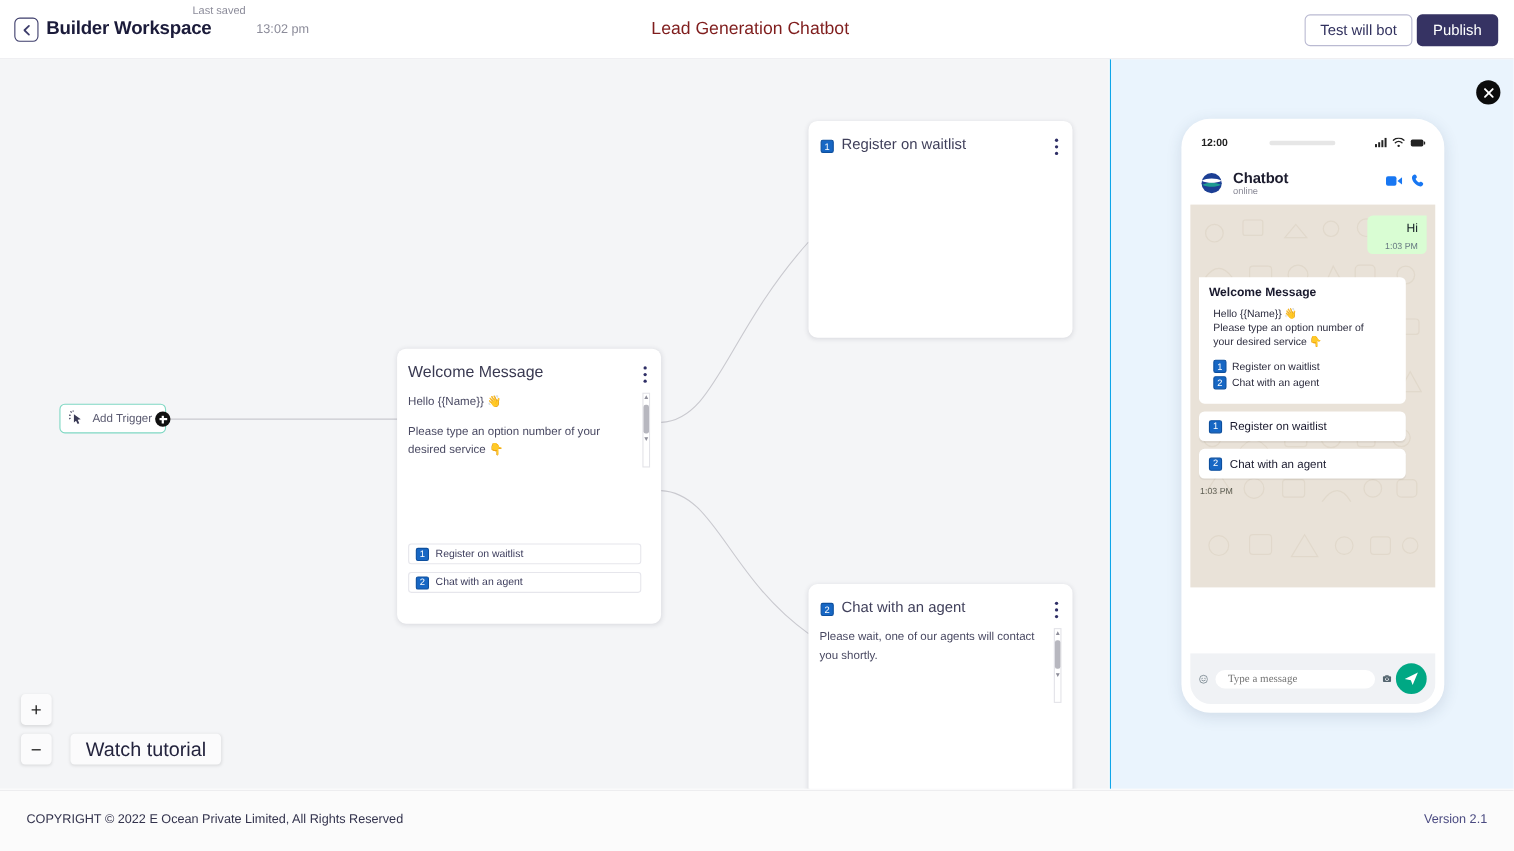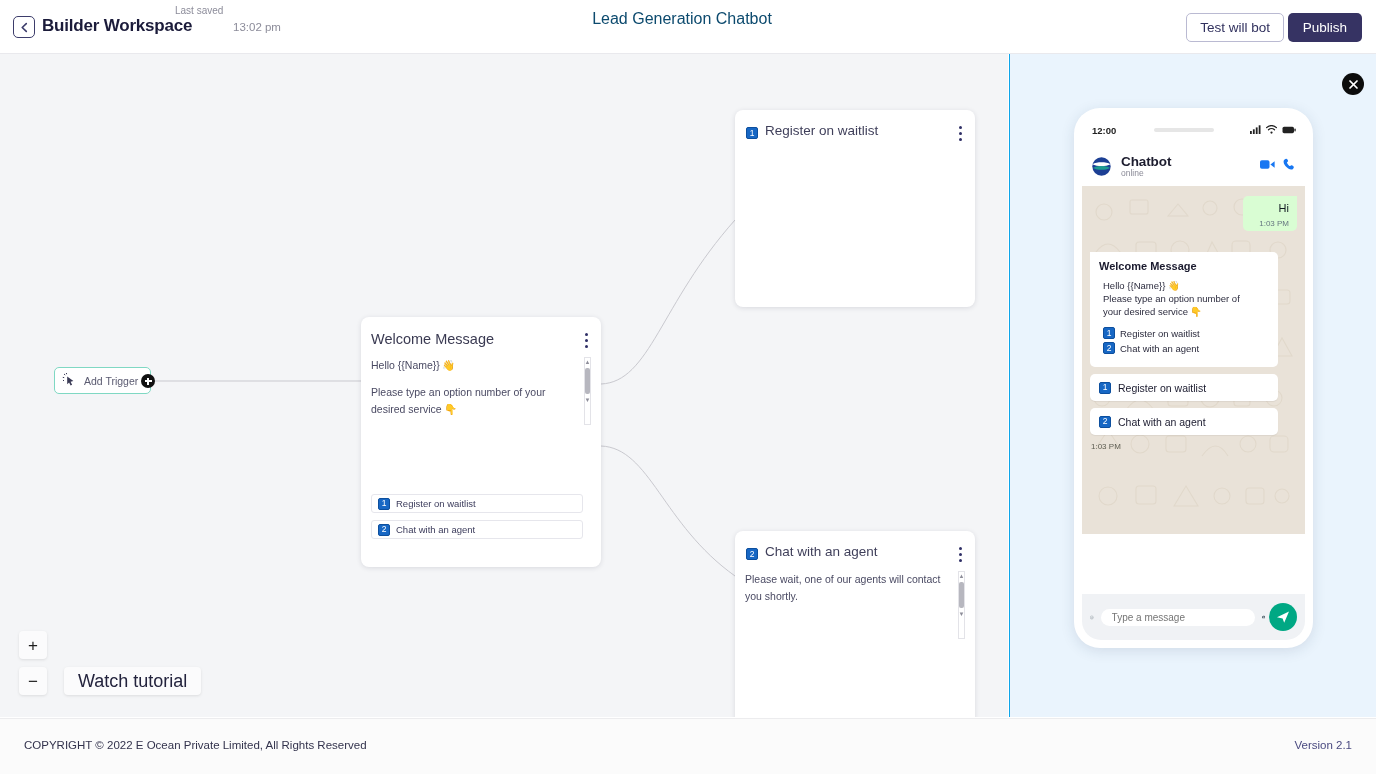--- a/index.html
+++ b/index.html
@@ -29,22 +29,22 @@
   }
   .saved-label {
     position: absolute; left: 175px; top: 5px;
     font-size: 10px; color: #8c8c9a;
   }
   .saved-time {
     position: absolute; left: 233px; top: 21px;
     font-size: 11.5px; color: #8c8c9a;
   }
   .doc-title {
-    position: absolute; left: 0; top: 10px; width: 1364px;
-    text-align: center; font-size: 16px; color: #0c4a6e; font-weight: normal;
+    position: absolute; left: 0; top: 18px; width: 1364px;
+    text-align: center; font-size: 16px; color: #7f1d1d; font-weight: normal;
   }
   .btn-test {
     position: absolute; right: 92px; top: 13px;
     height: 29px; padding: 0 13px;
     border: 1px solid #babad2; border-radius: 5px; background: #fff;
     color: #31315e; font-size: 13.5px; font-family: inherit; cursor: pointer;
     display: flex; align-items: center;
   }
   .btn-publish {
     position: absolute; right: 14px; top: 13px;
@@ -219,21 +219,21 @@
   .reply1 { top: 188px; }
   .reply2 { top: 222px; }
   .chat-time-left { position: absolute; left: 9px; top: 256px; font-size: 8px; color: #5d5d52; }
   .chat-input-bar {
     position: absolute; bottom: 0; left: 0; width: 223px; height: 46px;
     background: #f0f2f5; display: flex; align-items: center; padding: 0 8px;
   }
   .msg-input {
     flex: 1; height: 17px; background: #fff; border-radius: 14px; border: none;
     margin: 0 7px; padding: 0 11px; font-size: 10px; color: #667781;
-    font-family: Liberation Sans, sans-serif; outline: none;
+    font-family: Liberation Serif, serif; outline: none;
   }
   .send-btn {
     width: 28px; height: 28px; border-radius: 50%; background: #00a884;
     display: flex; align-items: center; justify-content: center;
     flex: 0 0 28px; cursor: pointer; margin-left: 4px;
   }
 
   
   .footer {
     position: absolute; left: 0; top: 718px; width: 1376px; height: 56px;

